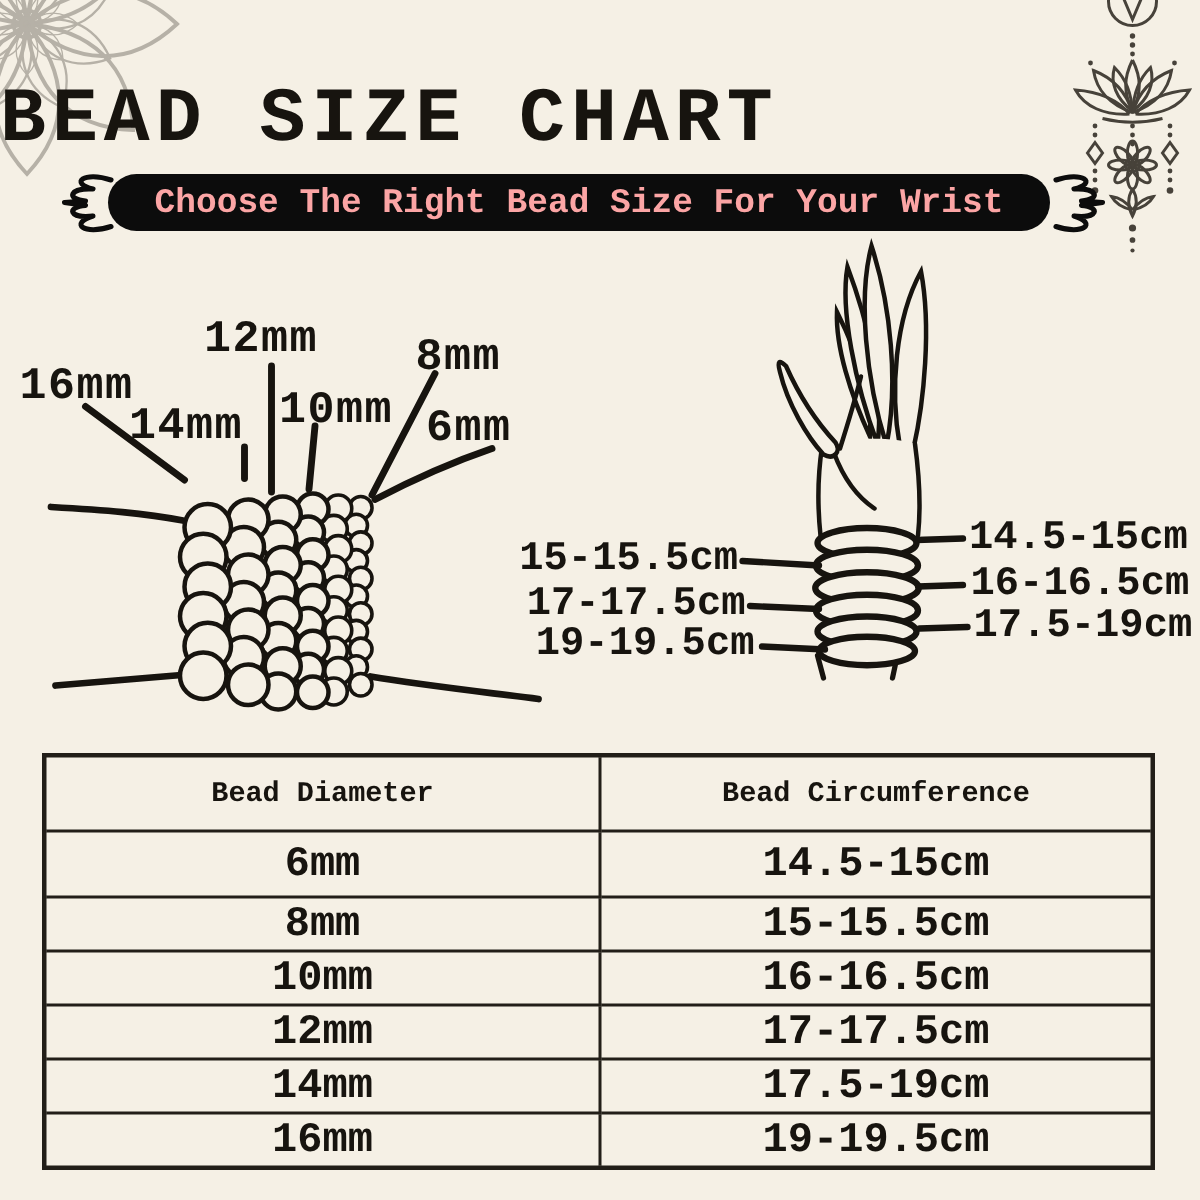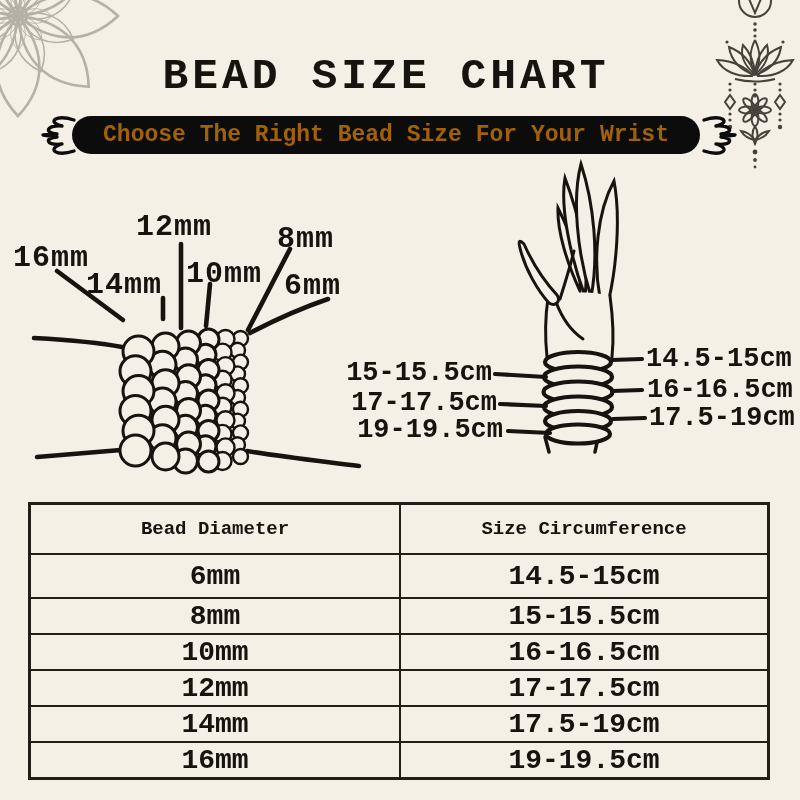--- a/index.html
+++ b/index.html
@@ -1,24 +1,24 @@
 <!DOCTYPE html>
 <html><head>
 <meta charset="utf-8">
 <style>
   html,body{margin:0;padding:0;background:#f5f0e5;}
   .stage{position:relative;width:800px;height:800px;background:#f5f0e5;overflow:hidden;
          font-family:"Liberation Mono",monospace;color:#17140f;}
   svg{display:block;}
   #line-art{position:absolute;left:0;top:0;pointer-events:none;}
-  .page-title{position:absolute;top:52px;left:0;width:772px;text-align:center;
-              font-size:43px;font-weight:bold;letter-spacing:4px;white-space:nowrap;}
+  .page-title{position:absolute;top:52px;left:0;width:772px;
+              font-size:51px;font-weight:bold;letter-spacing:4px;white-space:nowrap;}
   .banner-pill{position:absolute;left:72px;top:116px;width:628px;height:38px;
                background:#0c0c0c;border-radius:20px;text-align:center;}
-  .banner-pill span{color:#a16207;font-size:23px;font-weight:bold;line-height:39px;white-space:nowrap;}
+  .banner-pill span{color:#fca5a5;font-size:23px;font-weight:bold;line-height:39px;white-space:nowrap;}
   .flourish{position:absolute;top:112px;}
   .lbl{position:absolute;font-weight:bold;line-height:1;white-space:nowrap;}
   .bead-lbl{font-size:30px;letter-spacing:1px;}
   .wrist-lbl{font-size:27px;}
   .wrist-lbl.right-edge{width:172px;text-align:right;}
   .size-table{position:absolute;left:28px;top:502px;width:742px;border-collapse:collapse;
               table-layout:fixed;background:#f5f0e5;border:3px solid #221e18;}
   .size-table th,.size-table td{border:2px solid #221e18;text-align:center;vertical-align:middle;
               font-weight:bold;padding:0;}
   .size-table th{font-size:19px;height:48px;}
@@ -247,21 +247,21 @@
   <div class="lbl wrist-lbl" style="left:649px;top:405px">17.5-19cm</div>
 
   <table class="size-table">
     <colgroup>
         <col style="width:370px">
         <col style="width:368px">
       </colgroup>
     <thead>
       <tr>
         <th>Bead Diameter</th>
-        <th>Size Circumference</th>
+        <th>Bead Circumference</th>
       </tr>
     </thead>
     <tbody>
       <tr class="first">
         <td>6mm</td>
         <td>14.5-15cm</td>
       </tr>
       <tr>
         <td>8mm</td>
         <td>15-15.5cm</td>

